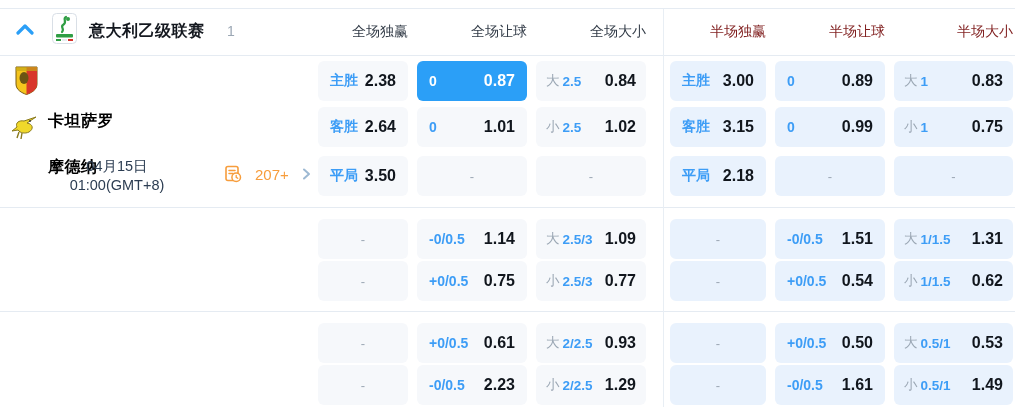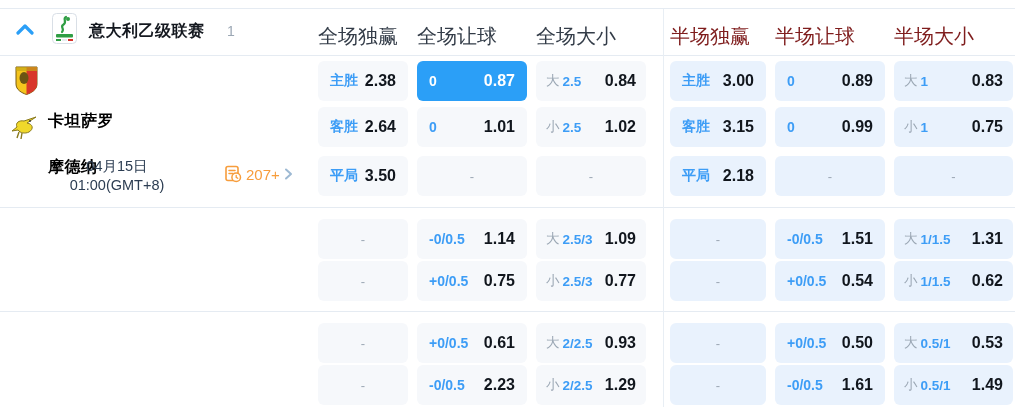--- a/index.html
+++ b/index.html
@@ -5,21 +5,21 @@
   html,body{margin:0;padding:0;background:#fff;}
   body{font-family:"Liberation Sans","DejaVu Sans",sans-serif;}
   .stage{position:relative;width:1015px;height:413px;background:#fff;overflow:hidden;}
   .hline{position:absolute;left:0;right:0;height:1px;background:#e5ebf2;}
   .vline{position:absolute;width:1px;background:#e8eef4;}
   
   .chev-up{position:absolute;left:16px;top:23px;width:18px;height:14px;cursor:pointer;}
   .league-logo{position:absolute;left:52px;top:13px;width:25px;height:31px;}
   .league-title{position:absolute;left:89px;top:21px;font-size:16px;font-weight:700;color:#14181f;letter-spacing:.5px;}
   .league-count{position:absolute;left:227px;top:23px;font-size:14px;color:#9ba7b4;}
-  .hcol{position:absolute;top:23px;font-size:20px;text-align:left;color:#333c48;}
+  .hcol{position:absolute;top:23px;font-size:14px;text-align:right;color:#333c48;}
   .hcol.ht{color:#7f1d1d;}
   
   .c1{left:318px;width:90px}.c2{left:417px;width:110px}.c3{left:536px;width:110px}
   .c4{left:670px;width:96px}.c5{left:775px;width:110px}.c6{left:894px;width:119px}
   
   .r1{top:61px}.r2{top:107px}.r3{top:156px}
   .r4{top:219px;height:38px}.r5{top:261px;height:38px}.r6{top:323px;height:38px}.r7{top:365px;height:38px}
   
   .cell{position:absolute;height:40px;border-radius:6px;box-sizing:border-box;
         display:flex;align-items:center;justify-content:space-between;
@@ -34,21 +34,21 @@
   .val{color:#11161d;font-weight:700;font-size:16px;}
   .cell.hl{background:#2b9ff7;}
   .cell.hl .lbl,.cell.hl .val{color:#fff;}
   .cell.empty{justify-content:center;}
   .dash{color:#9ba7b4;font-size:13px;}
   
   .team-logo{position:absolute;left:14px;width:25px;height:30px;}
   .team-name{position:absolute;left:48px;font-size:16px;font-weight:700;color:#000000;letter-spacing:.5px;margin-top:40px;}
   .date-block{position:absolute;left:12px;top:157px;width:210px;text-align:center;
               font-size:14.5px;line-height:19px;color:#2c3d52;}
-  .more-link{position:absolute;left:224px;top:165px;display:flex;align-items:center;gap:4px;cursor:pointer;}
+  .more-link{position:absolute;left:224px;top:165px;display:flex;align-items:center;gap:13px;cursor:pointer;}
   .more-label{color:#f79d3c;font-size:15px;}
 </style>
 </head>
 <body>
 
 <div class="stage">
 
   <div class="hline" style="top:8px"></div>
   <div class="hline" style="top:55px"></div>
   <div class="hline" style="top:207px"></div>

